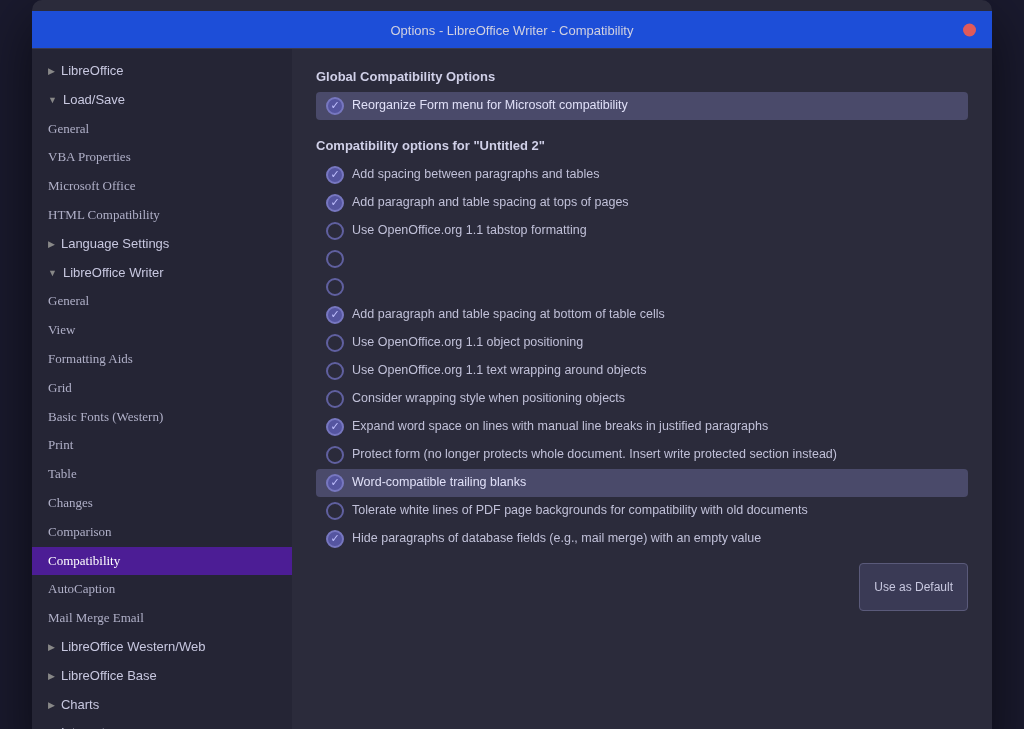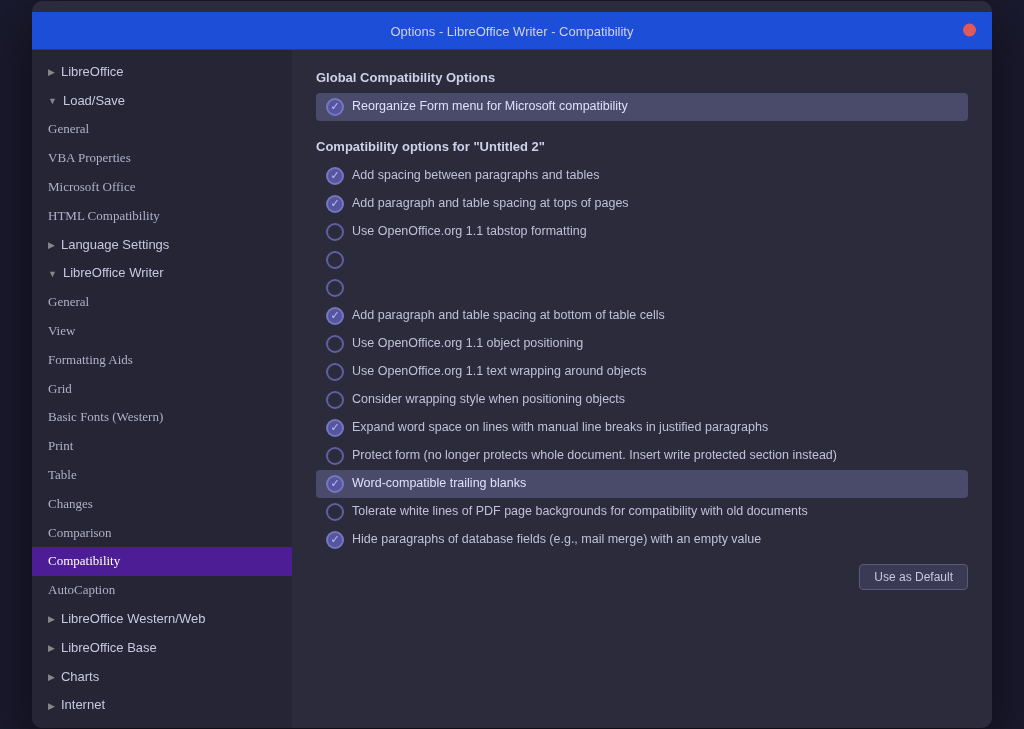--- a/index.html
+++ b/index.html
@@ -127,21 +127,21 @@
       margin-bottom: 18px;
     }
     .compat-section { margin-bottom: 8px; }
     .section-label {
       font-size: 13px;
       font-weight: 600;
       color: #d0d0e8;
       margin-bottom: 8px;
     }
     .use-default-btn {
-      padding: 5px 14px;
+      padding: 16px 14px;
       border-radius: 4px;
       border: 1px solid #5a5a7a;
       background: #3a3a55;
       color: #c8c8e0;
       cursor: pointer;
       font-size: 12px;
       display: block;
       margin-top: 10px;
       margin-left: auto;
     }
@@ -214,20 +214,23 @@
         </div>
         <div class="sidebar-item sidebar-child">
           <span>Comparison</span>
         </div>
         <div class="sidebar-item active sidebar-child">
           <span>Compatibility</span>
         </div>
         <div class="sidebar-item sidebar-child">
           <span>AutoCaption</span>
         </div>
+        <div class="sidebar-item sidebar-child">
+          <span>Mail Merge Email</span>
+        </div>
         <div class="sidebar-item parent">
           <span class="arrow">▶</span>
           <span>LibreOffice Western/Web</span>
         </div>
         <div class="sidebar-item parent">
           <span class="arrow">▶</span>
           <span>LibreOffice Base</span>
         </div>
         <div class="sidebar-item parent">
           <span class="arrow">▶</span>

